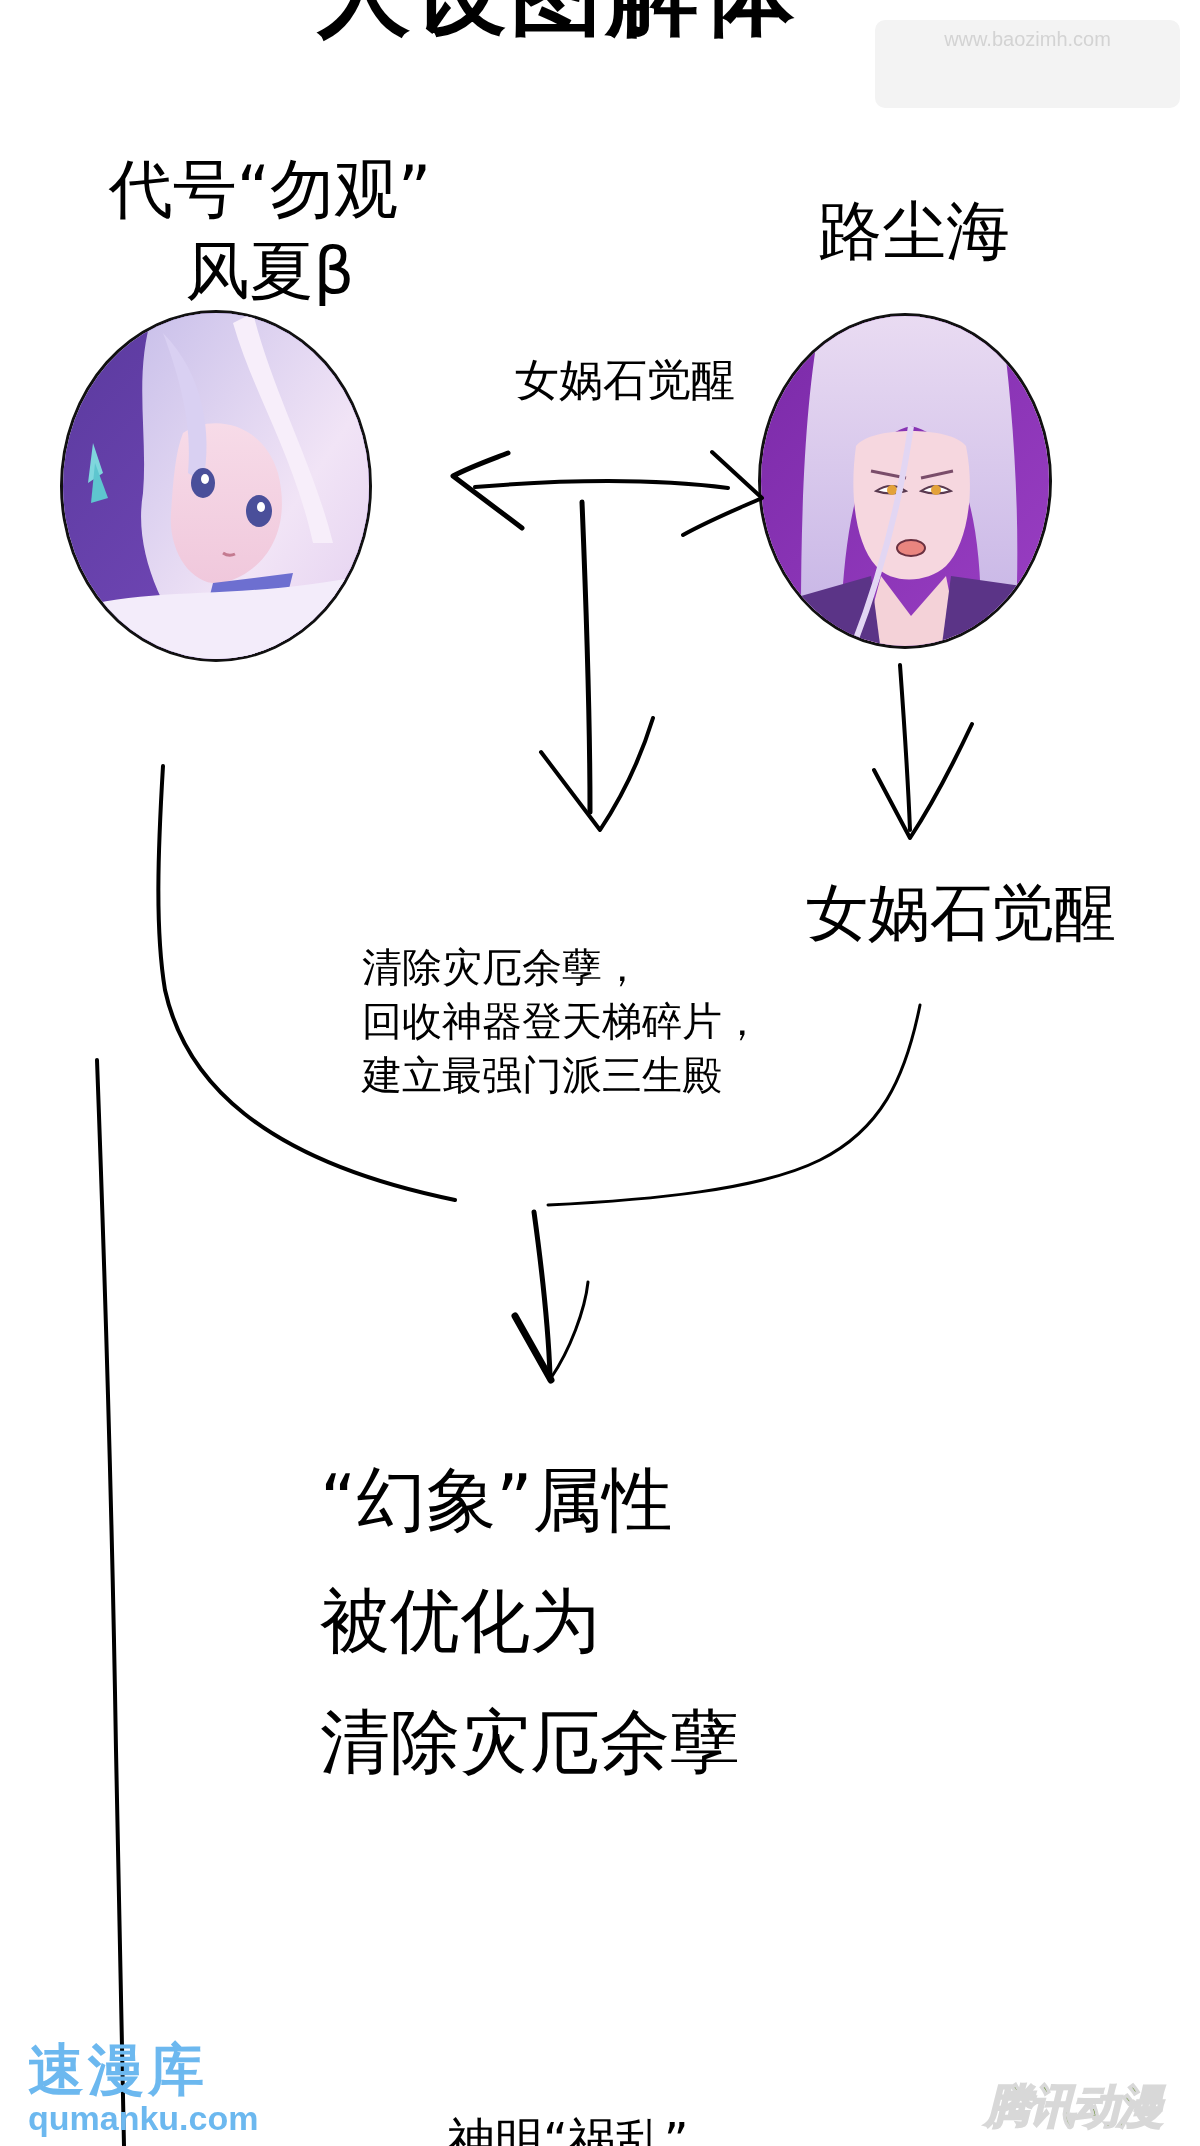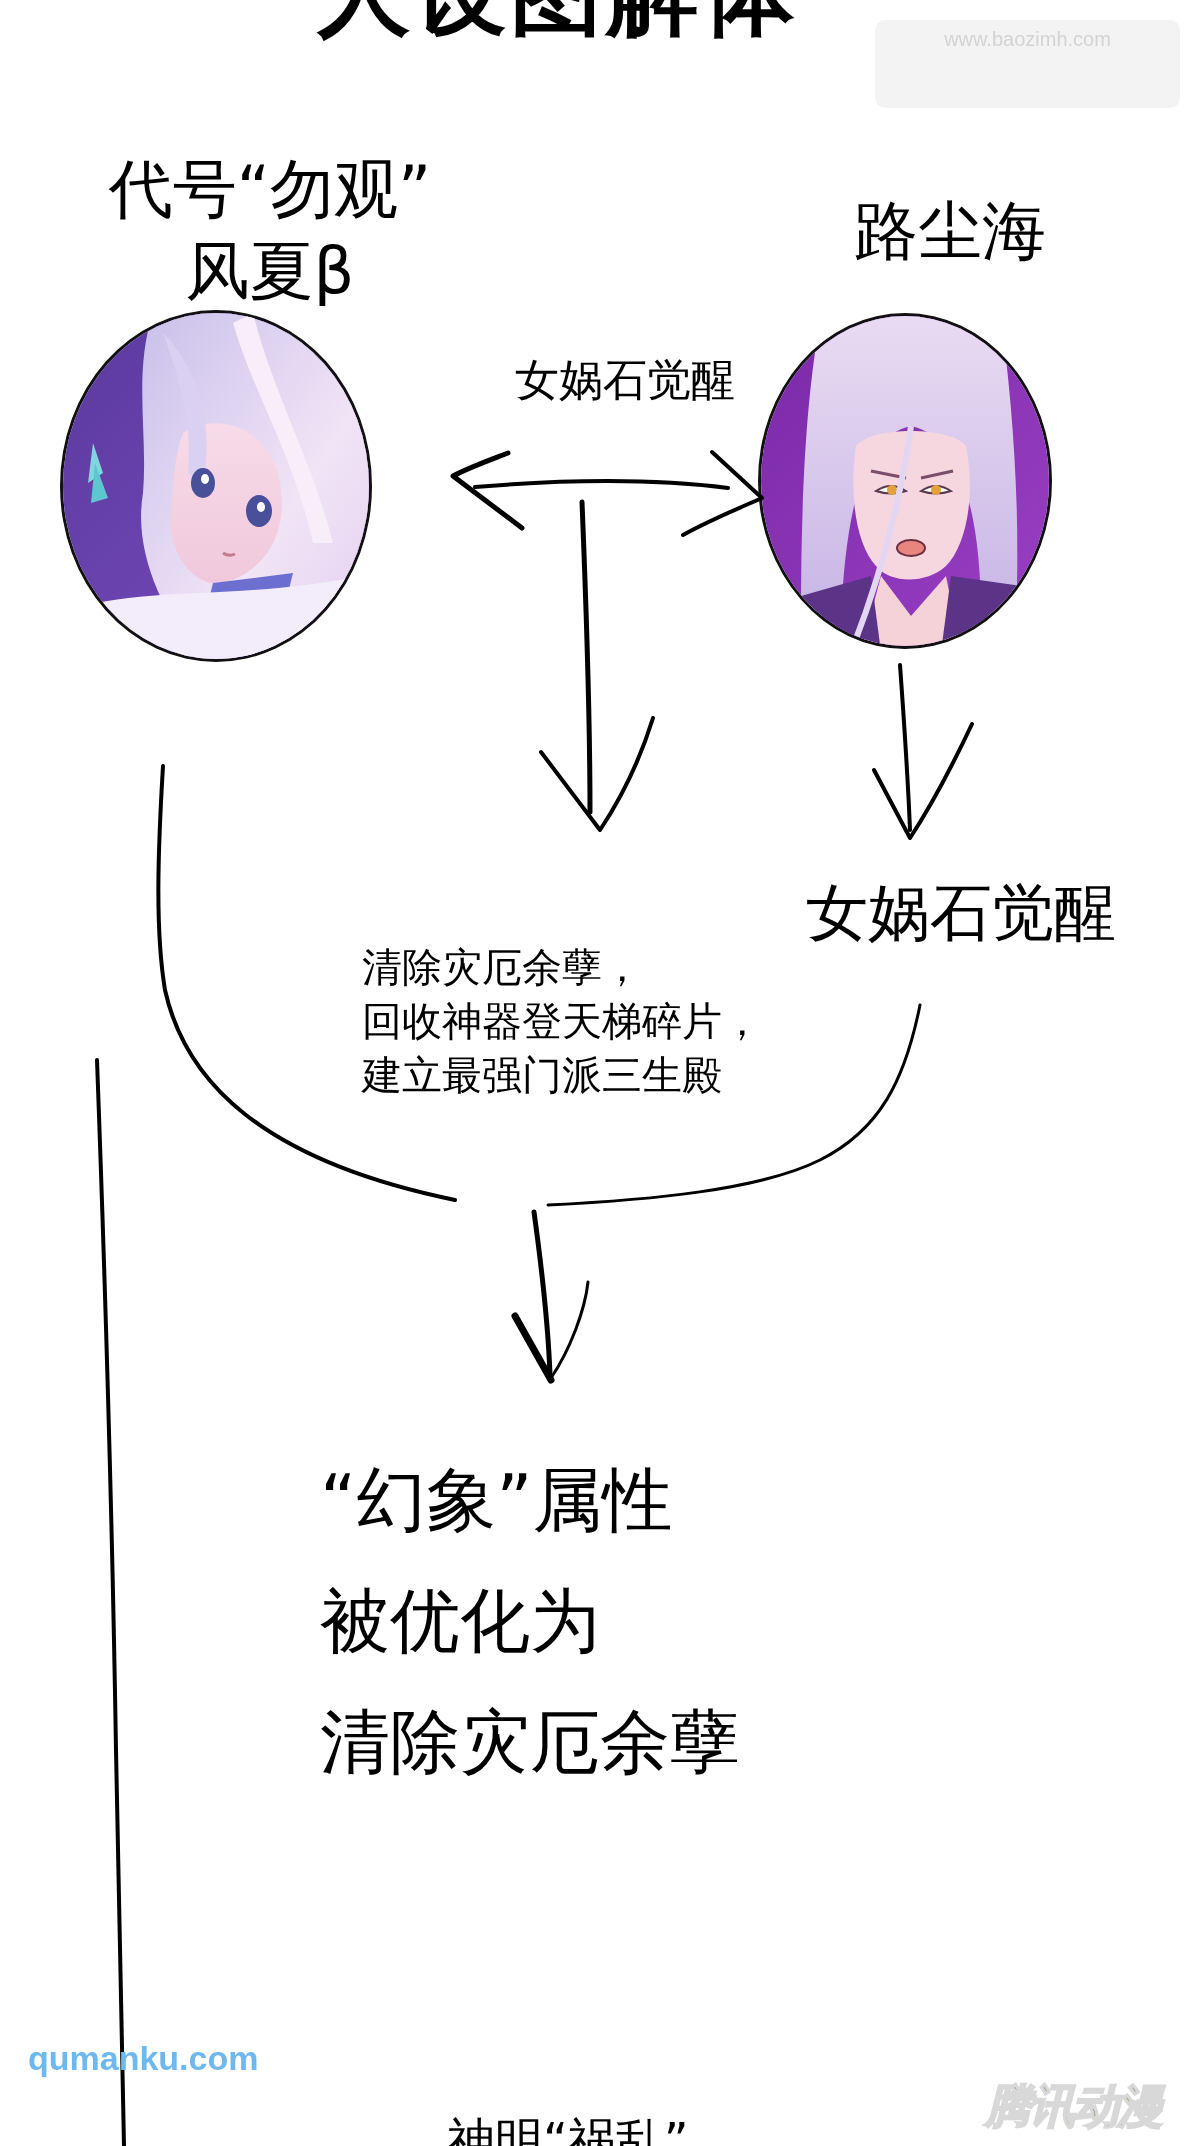--- a/index.html
+++ b/index.html
@@ -6,21 +6,21 @@
   body { width: 1200px; height: 2146px; position: relative; overflow: hidden;
          font-family: "DejaVu Sans", "Liberation Sans", sans-serif; color: #000; }
   .abs { position: absolute; }
   .title { left: 318px; top: -52px; font-size: 92px; font-weight: bold; letter-spacing: 4px; white-space: nowrap; line-height: 1; }
   .wm-top { left: 875px; top: 20px; width: 305px; height: 88px; background: #f3f3f3; border-radius: 10px;
             color: #d3d3d3; text-align: center; }
   .wm-top .row1 { font-size: 30px; line-height: 42px; margin-top: 4px; white-space: nowrap; }
   .wm-top .row2 { font-size: 20px; line-height: 38px; white-space: nowrap; font-family: "Liberation Sans", sans-serif; }
   .wm-top .hand { color: #f5b82e; font-size: 28px; }
   .name-left { left: 80px; top: 148px; width: 380px; text-align: center; font-size: 64px; line-height: 82px; white-space: nowrap; }
-  .name-right { left: 800px; top: 190px; width: 300px; text-align: center; font-size: 64px; line-height: 82px; white-space: nowrap; }
+  .name-right { left: 818px; top: 190px; width: 300px; text-align: left; font-size: 64px; line-height: 82px; white-space: nowrap; }
   .rel-label { left: 515px; top: 355px; font-size: 44px; line-height: 50px; white-space: nowrap; }
   .awaken { left: 806px; top: 878px; font-size: 62px; line-height: 70px; white-space: nowrap; }
   .tasks { left: 362px; top: 940px; font-size: 40px; line-height: 54px; white-space: nowrap; }
   .tasks div { height: 54px; }
   .result { left: 320px; top: 1440px; font-size: 70px; line-height: 121px; white-space: nowrap; }
   .result div { height: 121px; }
   .bottom-text { left: 447px; top: 2112px; font-size: 48px; line-height: 56px; white-space: nowrap; }
   .wm-bl { left: 28px; top: 2040px; color: #6cb8ef; text-align: left; }
   .wm-bl .cn { font-size: 56px; font-weight: bold; line-height: 60px; letter-spacing: 4px; }
   .wm-bl .en { font-size: 34px; font-weight: bold; line-height: 36px; font-family: "Liberation Sans", sans-serif; }
@@ -155,16 +155,17 @@
 
 <div class="abs result">
   <div>“幻象”属性</div>
   <div>被优化为</div>
   <div>清除灾厄余孽</div>
 </div>
 
 <div class="abs bottom-text">神明“祸乱”</div>
 
 <div class="abs wm-bl">
+  <div class="cn">速漫库</div>
   <div class="en">qumanku.com</div>
 </div>
 
 <div class="abs wm-br">腾讯动漫</div>
 
 </body></html>

